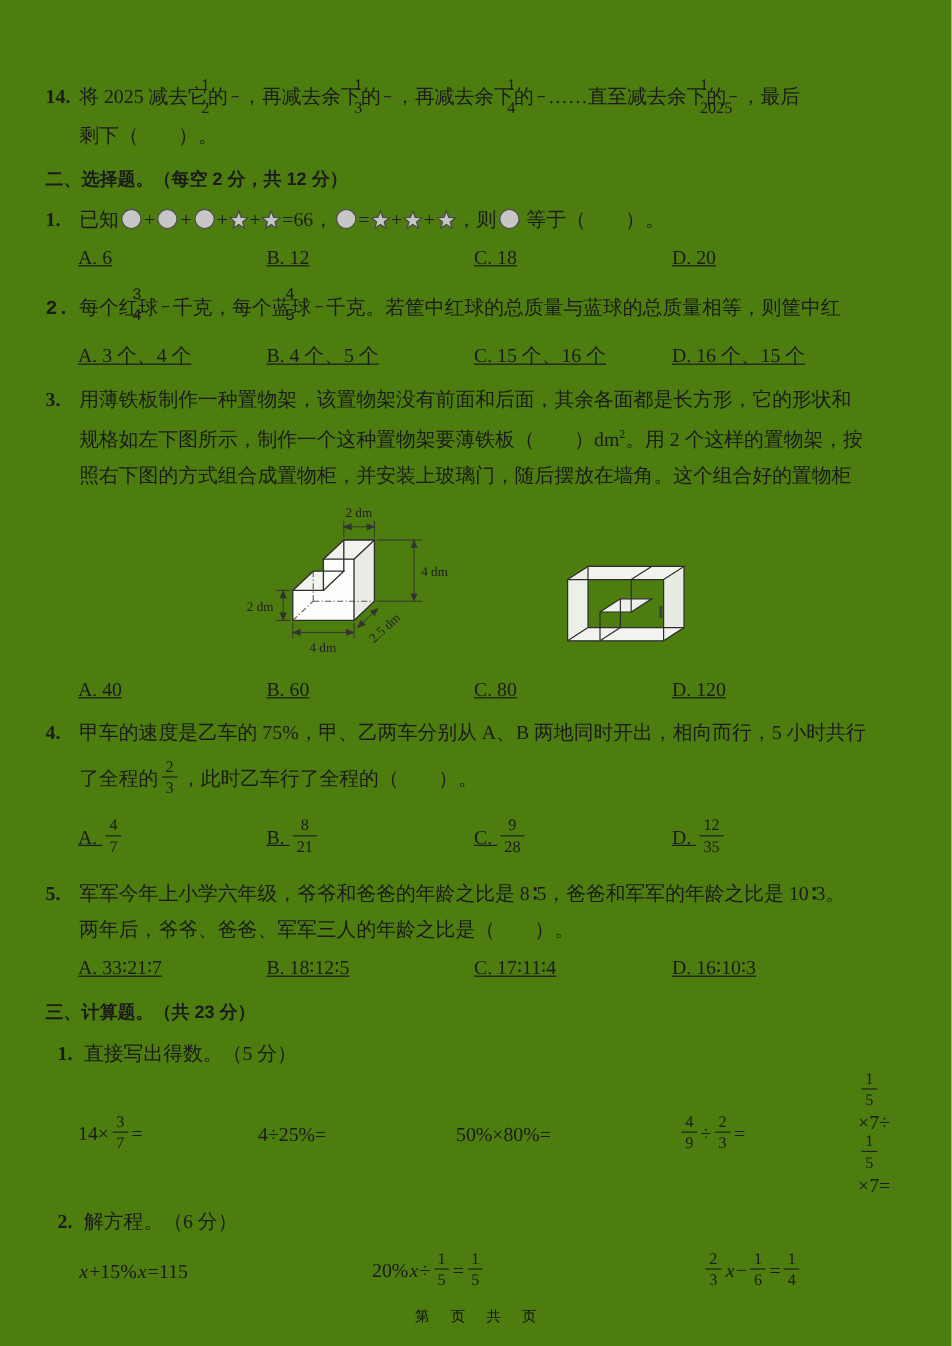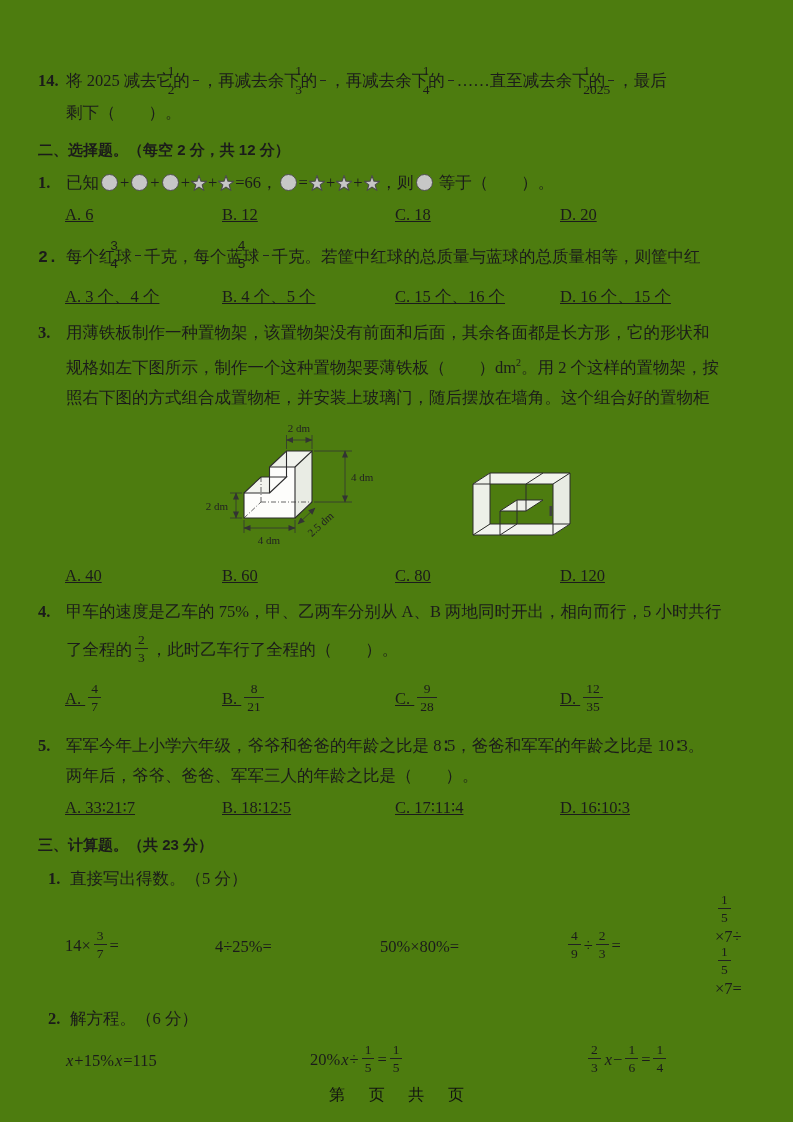--- a/index.html
+++ b/index.html
@@ -41,21 +41,21 @@
         padding-left:27px;align-items:center;min-height:54px;margin:0 0 6px 0;gap:40px;}
   .eqrow{display:grid;grid-template-columns:245px 275px 1fr;
         padding-left:27px;align-items:center;min-height:52px;margin-top:2px;}
   
   .diagrams{display:flex;margin:8px 0 2px 152px;gap:78px;align-items:flex-start;height:138px;}
   .diagrams svg{display:block;}
   .cab{margin-top:50px;}
   svg text{font-family:"Liberation Serif",serif;font-size:11px;fill:#222;}
   .footer{
     position:absolute;left:0;bottom:16px;width:100%;text-align:center;
-    font-family:"Liberation Sans","DejaVu Sans",sans-serif;font-size:16px;
+    font-family:"Liberation Sans","DejaVu Sans",sans-serif;font-size:12px;
     letter-spacing:0.6em;text-indent:0.6em;color:#111;
   }
 </style>
 </head>
 <body>
 
 <div class="page">
 
   <div class="item">
     <div class="line l1"><span class="num">14.</span><span>将 2025 减去它的<span class="frac">

